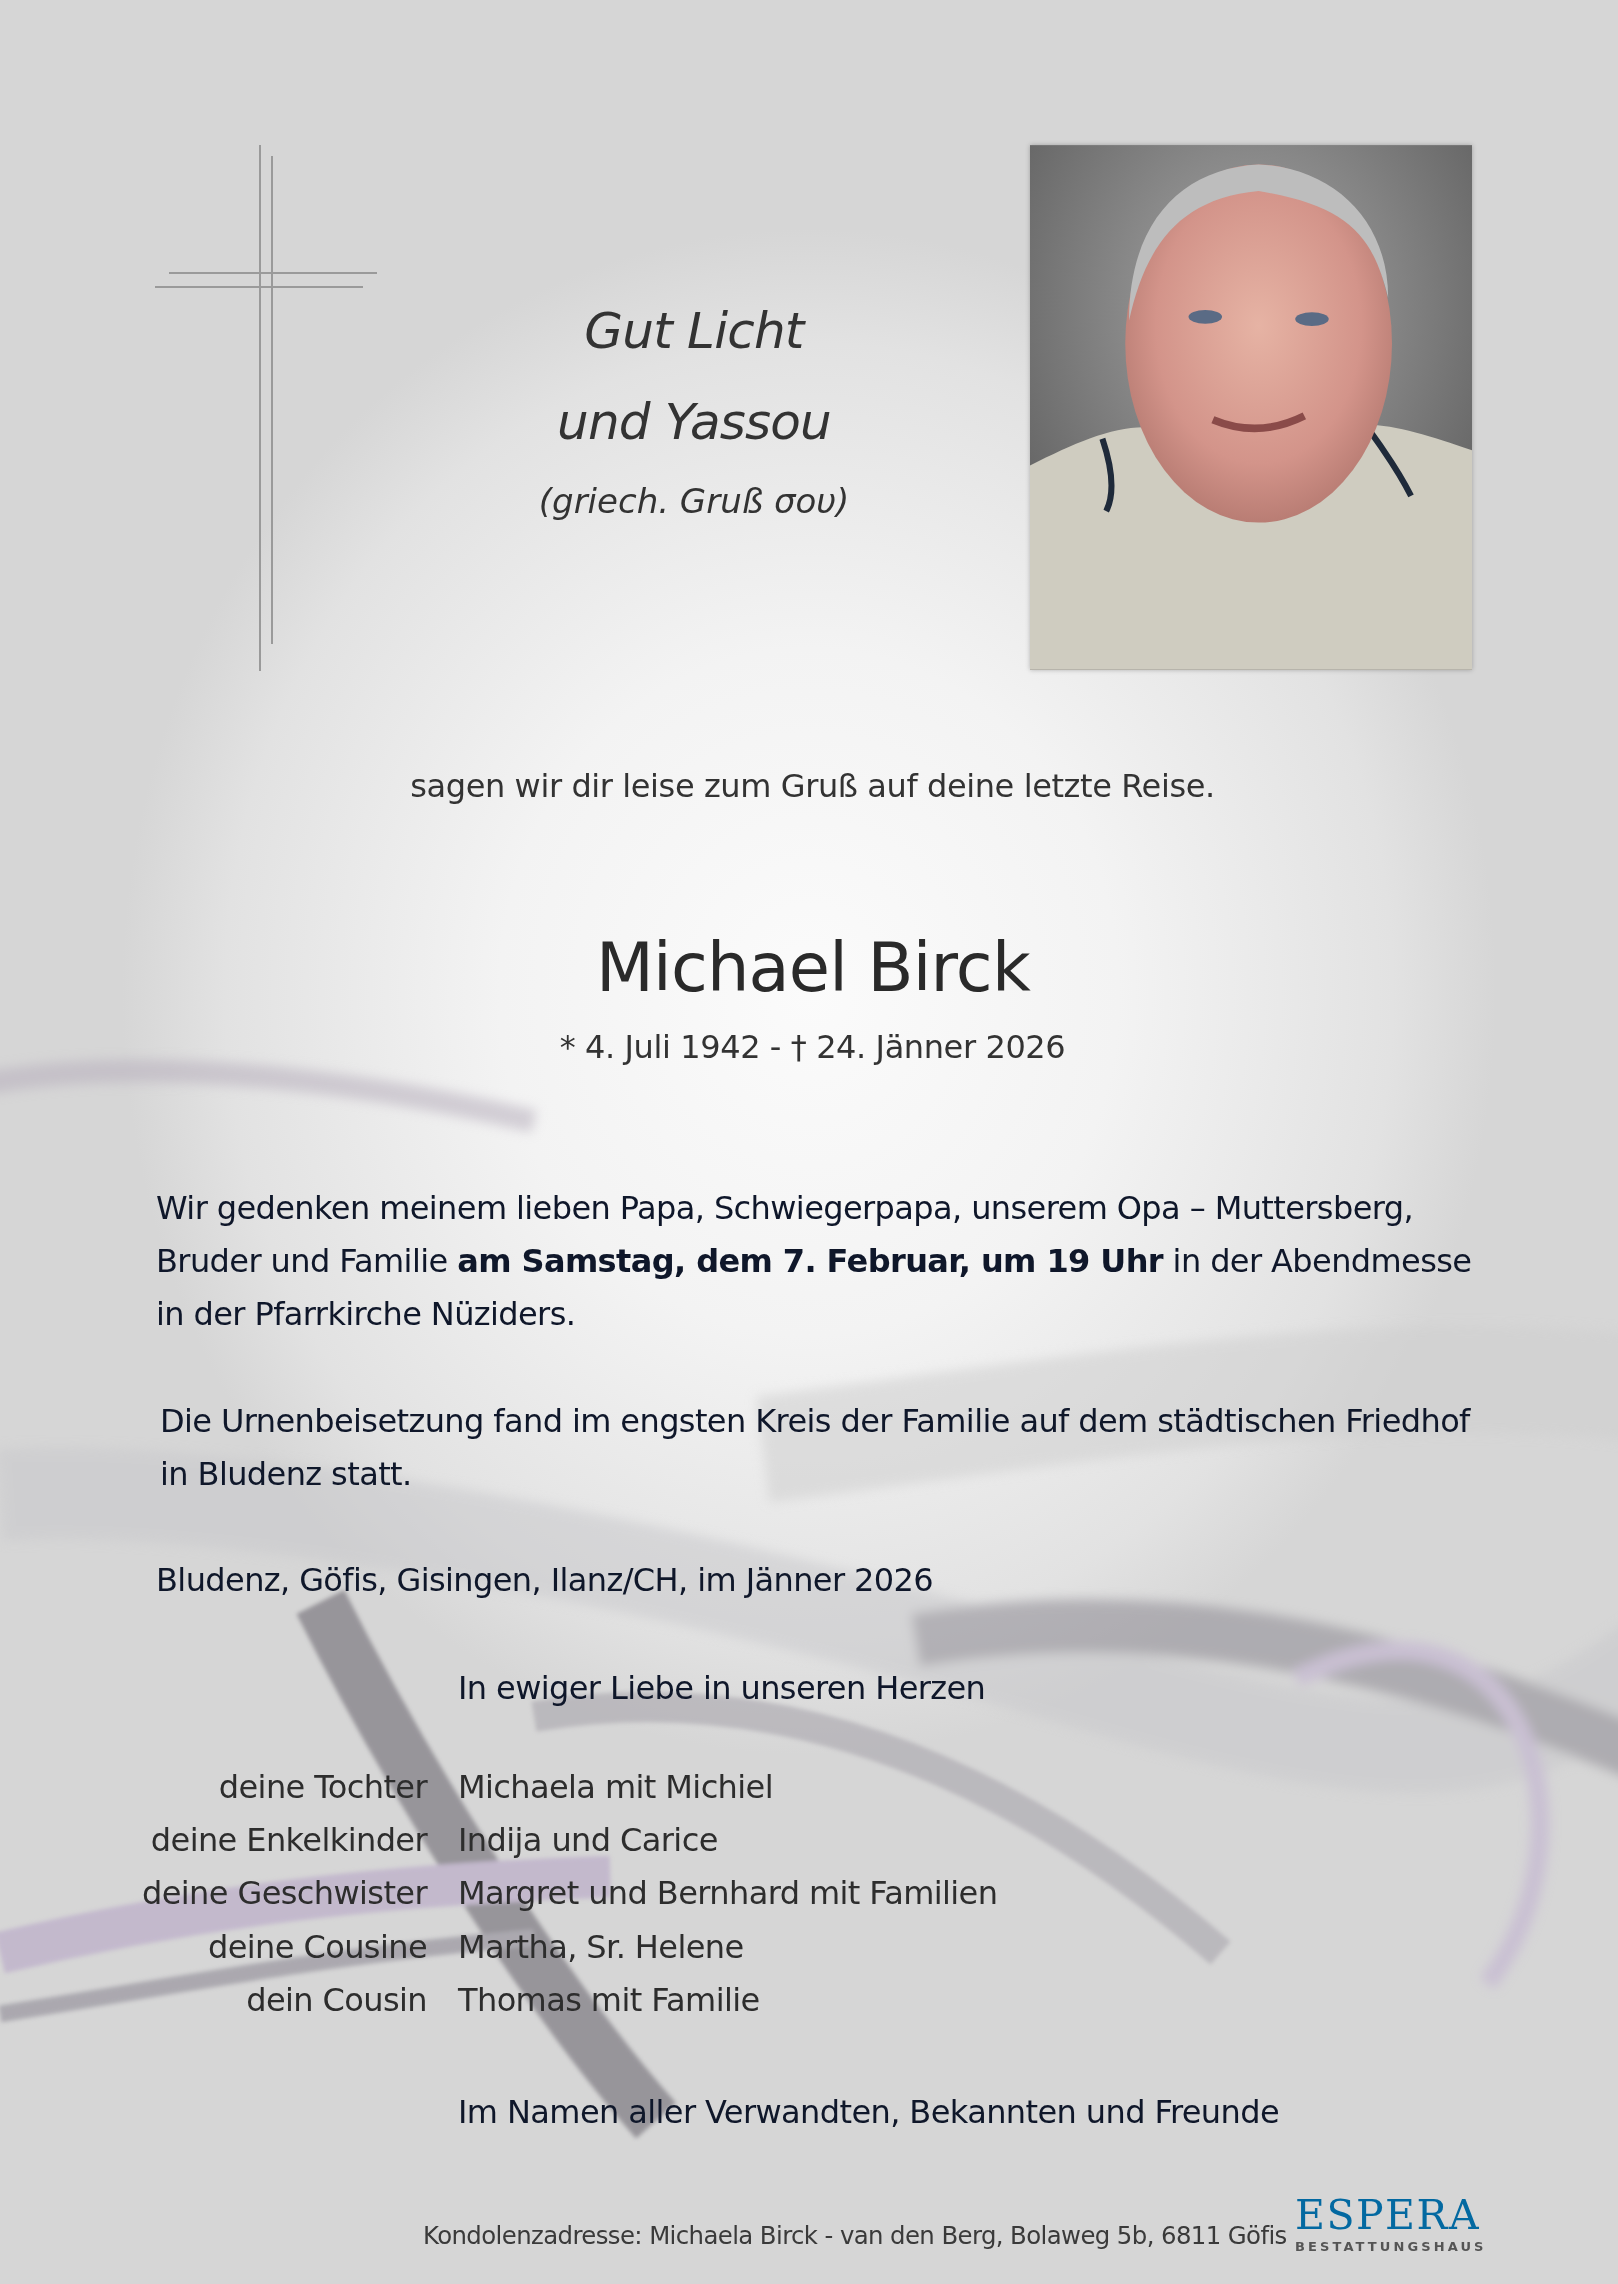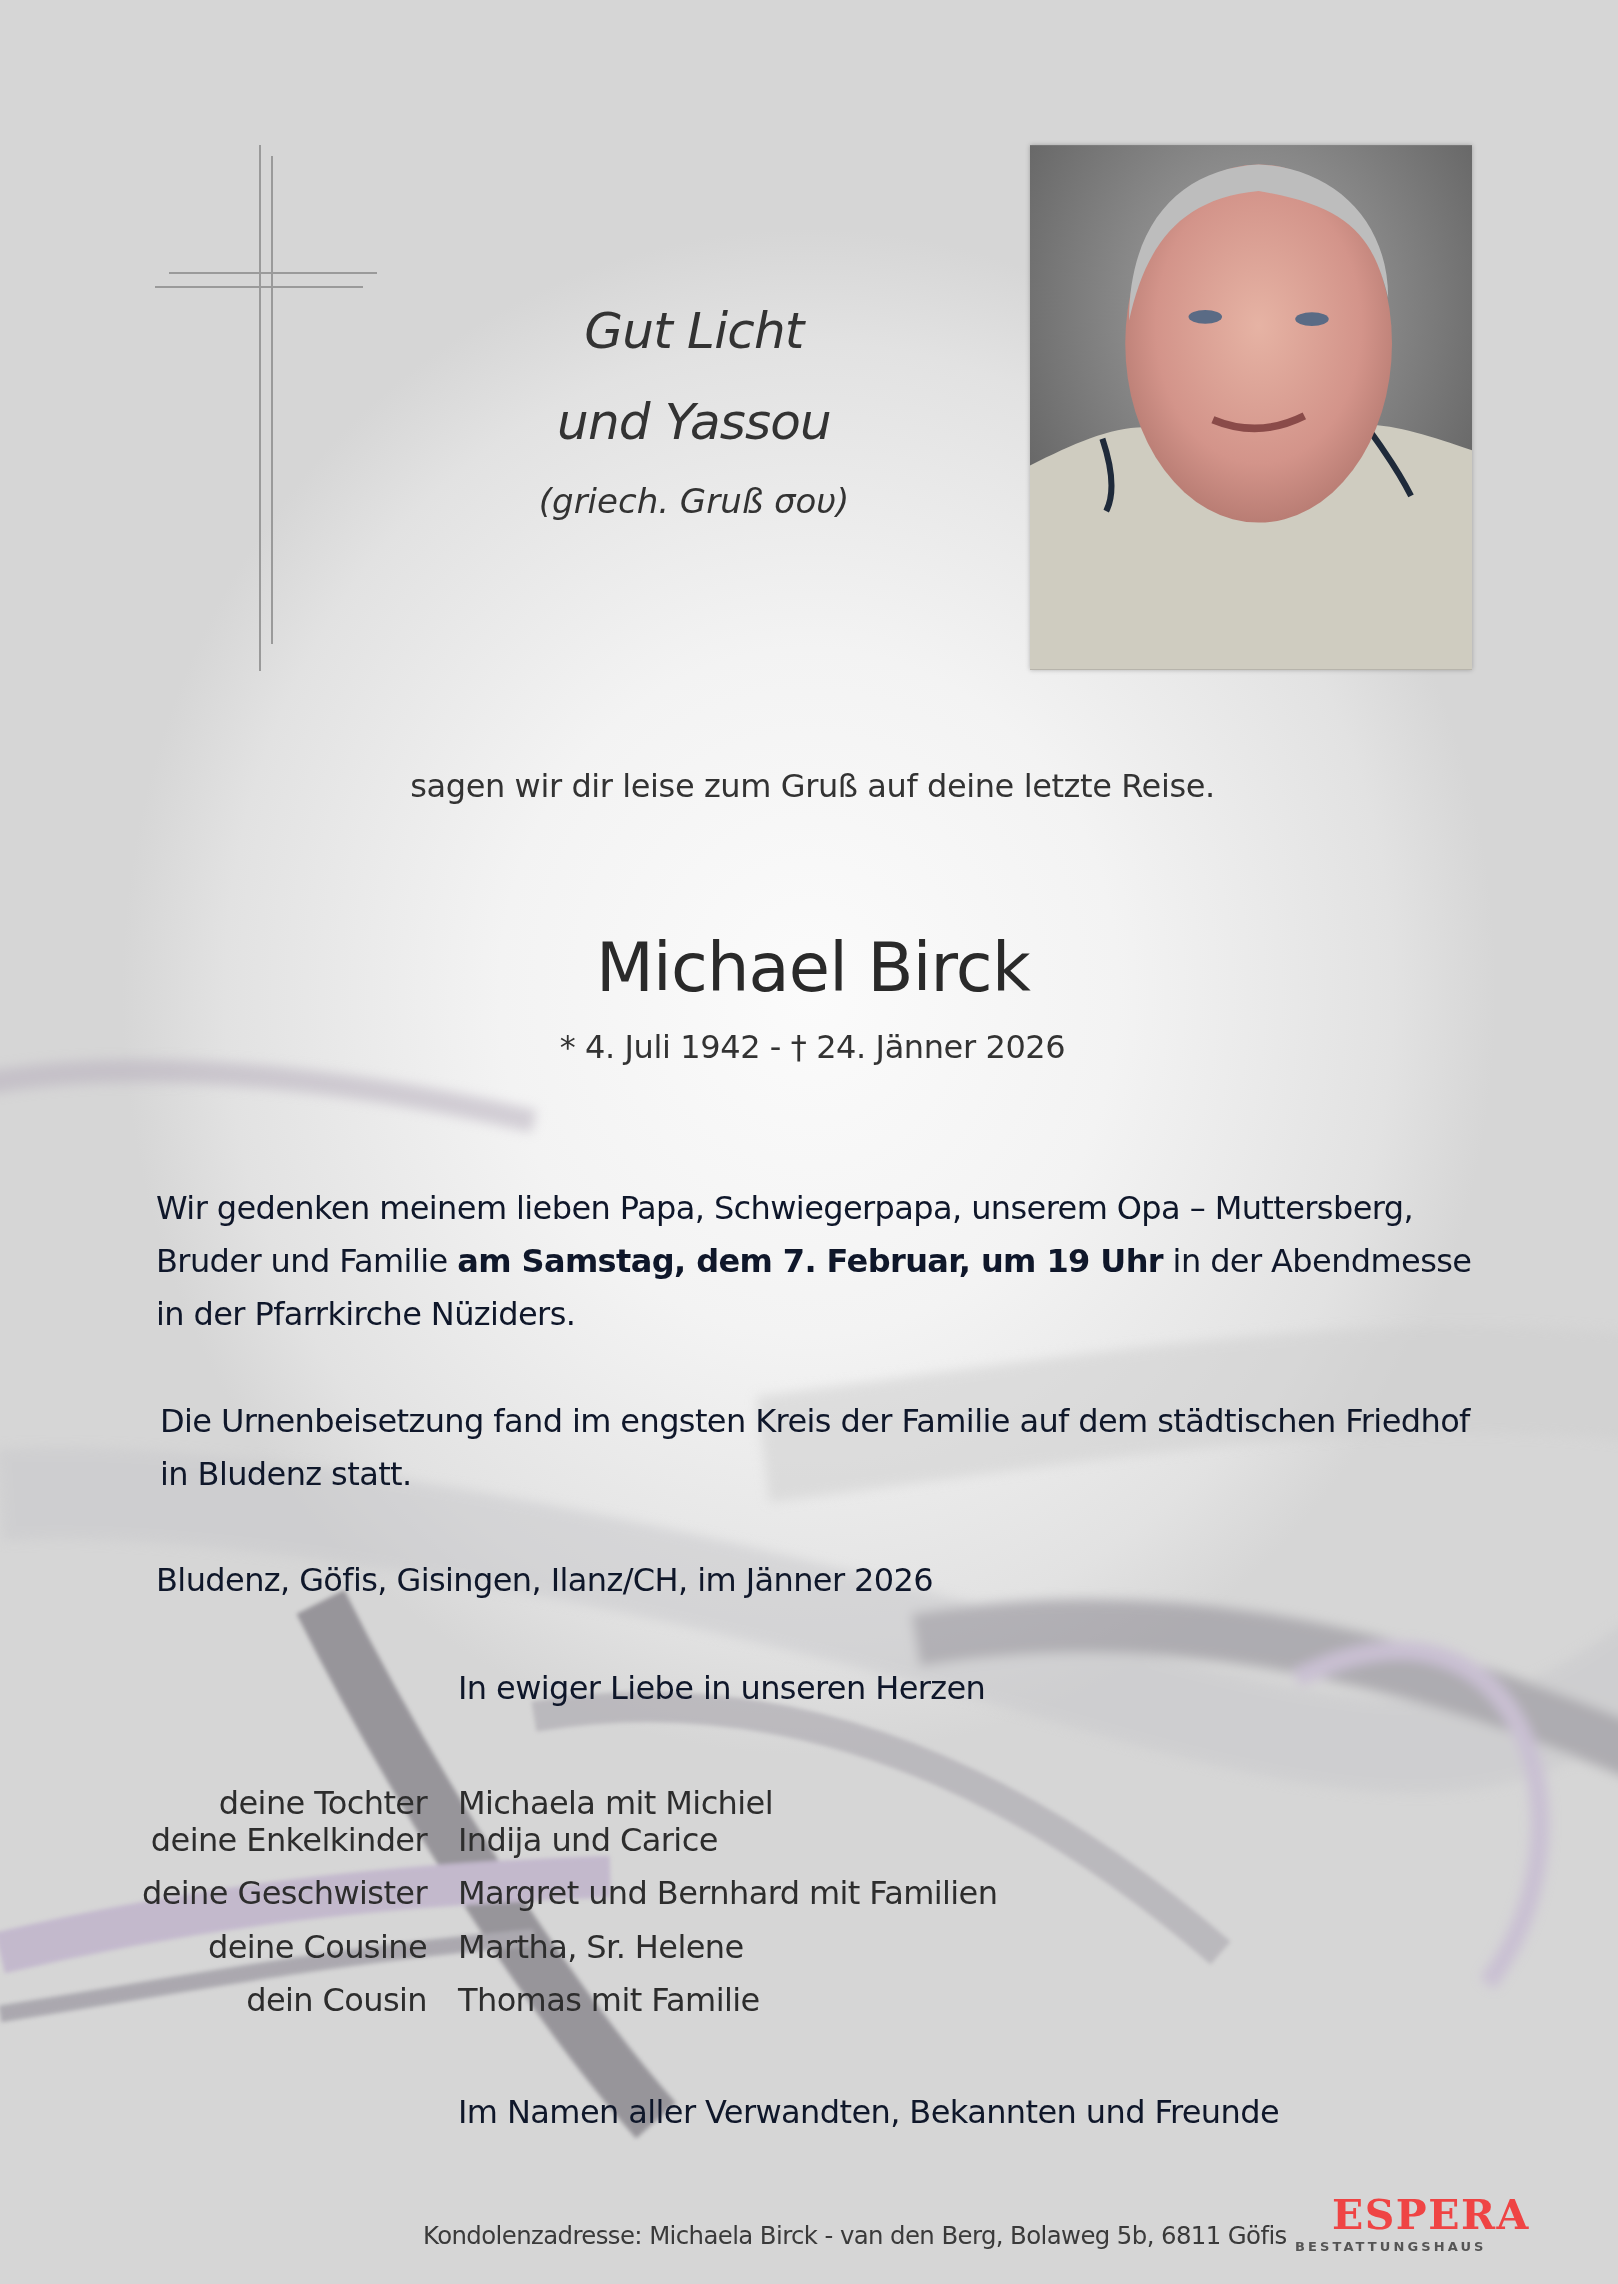--- a/index.html
+++ b/index.html
@@ -25,21 +25,21 @@
   .motto-sub b { font-weight: normal; }
   .lead { font-size: 32px; color: #333; letter-spacing: -0.4px; }
   .name { font-size: 67px; color: #2a2a2a; letter-spacing: -0.8px; }
   .dates { font-size: 32px; color: #333; letter-spacing: -0.4px; }
   .body-text { font-size: 32px; color: #0f172a; line-height: 53px; letter-spacing: -0.6px; white-space: nowrap; }
   .body-text b { font-weight: bold; }
   .rel-row { position: absolute; left: 0; width: 1618px; height: 53px; font-size: 32px; letter-spacing: -0.6px; color: #2d2d2d; }
   .rel-label { position: absolute; right: calc(1618px - 427px); top: 0; text-align: right; white-space: nowrap; }
   .rel-names { position: absolute; left: 458px; top: 0; white-space: nowrap; }
   .footer-addr { font-size: 24.4px; color: #3a3a3a; letter-spacing: -0.6px; white-space: nowrap; }
-  .logo-main { font-family: "DejaVu Serif", "Liberation Serif", serif; font-size: 41px; color: #ef4444; letter-spacing: 1.5px; font-weight: 700; margin-left: 37px; }
+  .logo-main { font-family: "DejaVu Serif", "Liberation Serif", serif; font-size: 41px; color: #0369a1; letter-spacing: 1.5px; font-weight: 400; }
   .logo-sub { font-family: "DejaVu Sans", sans-serif; font-size: 13px; color: #555; letter-spacing: 3.1px; font-weight: bold; }
 </style>
 </head>
 <body>
 
 <svg class="bg-layer" width="1618" height="2284" viewBox="0 0 2121 2994">
   <defs>
     <filter id="blur8">
         <feGaussianBlur stdDeviation="8"></feGaussianBlur>
       </filter>
@@ -114,21 +114,21 @@
 <div class="abs body-text" style="left:160px; top:1395px;">
   <div>Die Urnenbeisetzung fand im engsten Kreis der Familie auf dem städtischen Friedhof</div>
   <div>in Bludenz statt.</div>
 </div>
 
 <div class="abs body-text" style="left:156px; top:1554px;">Bludenz, Göfis, Gisingen, Ilanz/CH, im Jänner 2026</div>
 
 <div class="abs body-text" style="left:458px; top:1662px;">In ewiger Liebe in unseren Herzen</div>
 
 <div>
-  <div class="rel-row" style="top:1768px;margin-top:16px;">
+  <div class="rel-row" style="top:1768px;">
     <span class="rel-label">deine Tochter</span>
     <span class="rel-names">Michaela mit Michiel</span>
   </div>
   <div class="rel-row" style="top:1821px;">
     <span class="rel-label">deine Enkelkinder</span>
     <span class="rel-names">Indija und Carice</span>
   </div>
   <div class="rel-row" style="top:1874px;">
     <span class="rel-label">deine Geschwister</span>
     <span class="rel-names">Margret und Bernhard mit Familien</span>

